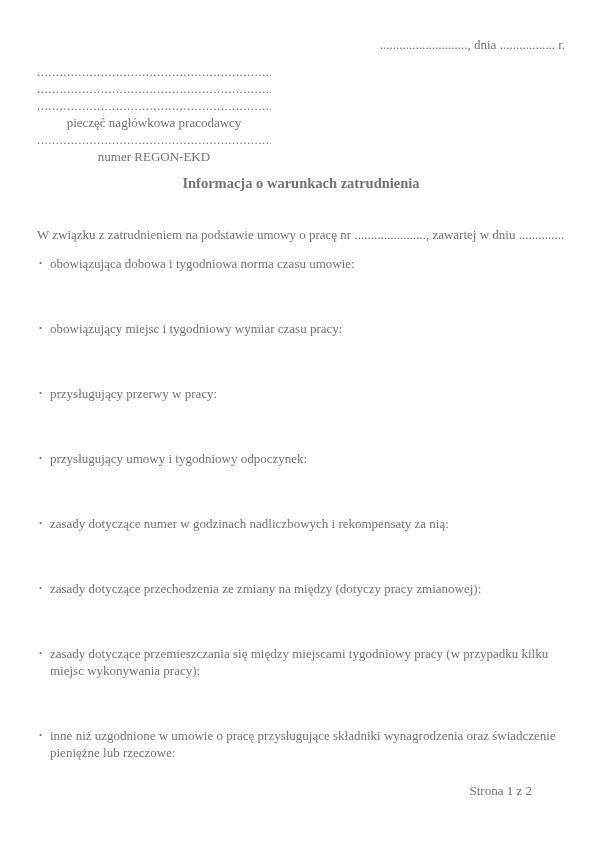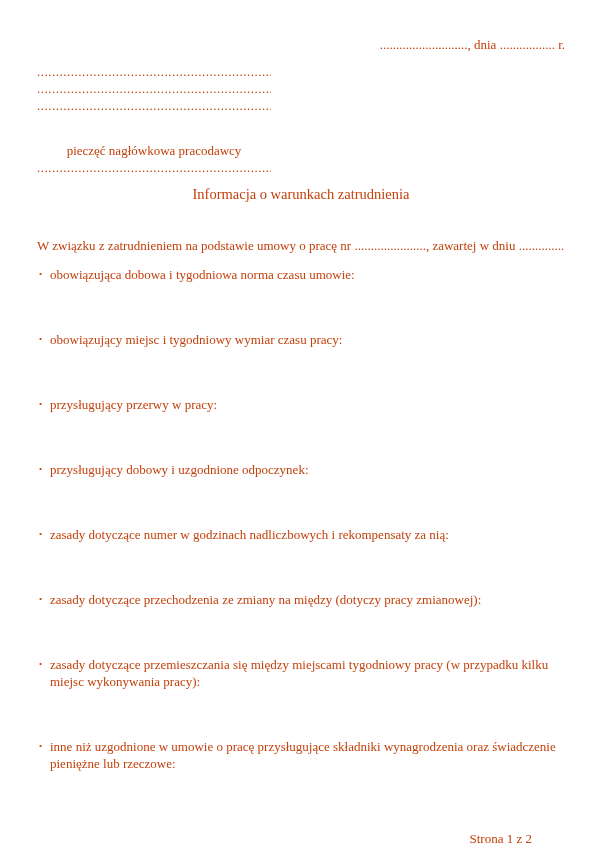--- a/index.html
+++ b/index.html
@@ -5,21 +5,21 @@
   html, body {
     margin: 0;
     padding: 0;
     background: #ffffff;
   }
   .page {
     position: relative;
     width: 600px;
     height: 849px;
     background: #ffffff;
-    color: #c2410c;
+    color: #737373;
     font-family: "Liberation Serif", "DejaVu Serif", serif;
     font-size: 13px;
     line-height: 17px;
     overflow: hidden;
     box-sizing: border-box;
   }
   .content {
     padding: 0 35px 0 37px;
   }
   .date-line {
@@ -34,27 +34,26 @@
   .dotline {
     width: 234px;
     overflow: hidden;
     white-space: nowrap;
     line-height: 17px;
     letter-spacing: 0.5px;
   }
   .caption {
     text-align: center;
     line-height: 17px;
-    margin-top: 28px;
   }
   .title {
     margin: 9px 0 0 0;
     text-align: center;
     font-size: 14.5px;
-    font-weight: normal;
+    font-weight: bold;
     line-height: 18px;
   }
   .intro {
     margin-top: 34px;
   }
   .intro-line {
     white-space: nowrap;
     overflow: hidden;
     line-height: 17px;
   }
@@ -75,39 +74,40 @@
     font-size: 9px;
     line-height: 17px;
     box-sizing: border-box;
   }
   ul.items li .item-text {
     flex: 1;
     line-height: 17px;
   }
   .footer {
     position: absolute;
-    top: 830px;
+    top: 782px;
     right: 68px;
     white-space: nowrap;
   }
 </style>
 </head>
 <body>
 
 <div class="page">
   <div class="content">
 
     <div class="date-line">..........................., dnia ................. r.</div>
 
     <div class="stamp-block">
       <div class="dotline">................................................................................</div>
       <div class="dotline">................................................................................</div>
       <div class="dotline">................................................................................</div>
       <div class="caption">pieczęć nagłówkowa pracodawcy</div>
       <div class="dotline">................................................................................</div>
+      <div class="caption">numer REGON-EKD</div>
     </div>
 
     <h1 class="title">Informacja o warunkach zatrudnienia</h1>
 
     <div class="intro">
       <div class="intro-line">W związku z zatrudnieniem na podstawie umowy o pracę nr ......................, zawartej w dniu .............. r. ,</div>
     </div>
 
     <ul class="items">
       <li>
@@ -117,21 +117,21 @@
       <li>
         <span class="bullet">•</span>
         <span class="item-text">obowiązujący miejsc i tygodniowy wymiar czasu pracy:</span>
       </li>
       <li>
         <span class="bullet">•</span>
         <span class="item-text">przysługujący przerwy w pracy:</span>
       </li>
       <li>
         <span class="bullet">•</span>
-        <span class="item-text">przysługujący dobowy i uzgodnione odpoczynek:</span>
+        <span class="item-text">przysługujący umowy i tygodniowy odpoczynek:</span>
       </li>
       <li>
         <span class="bullet">•</span>
         <span class="item-text">zasady dotyczące numer w godzinach nadliczbowych i rekompensaty za nią:</span>
       </li>
       <li>
         <span class="bullet">•</span>
         <span class="item-text">zasady dotyczące przechodzenia ze zmiany na między (dotyczy pracy zmianowej):</span>
       </li>
       <li>

